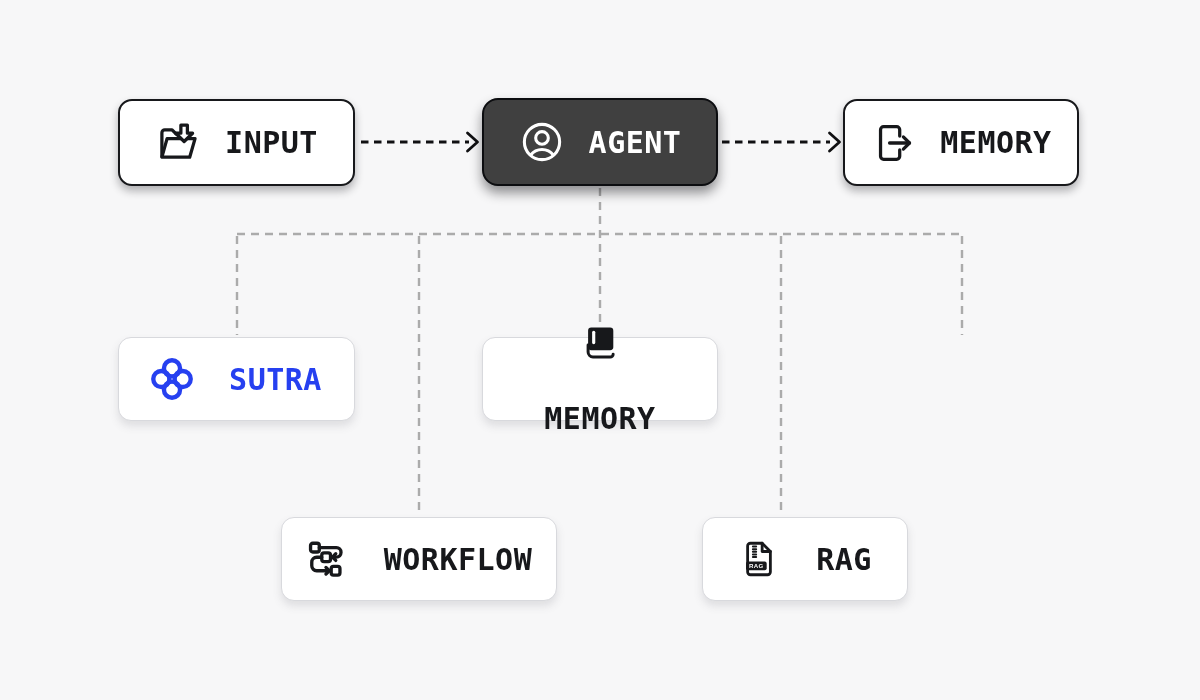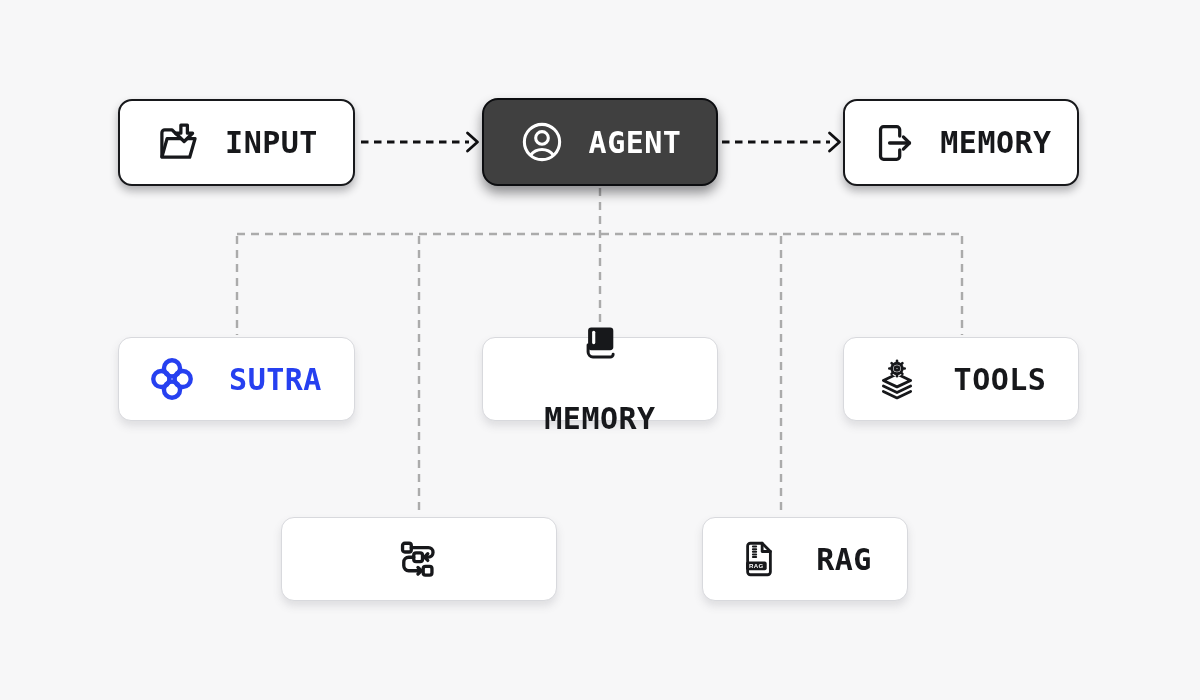--- a/index.html
+++ b/index.html
@@ -103,46 +103,32 @@
 
   <div class="node light" id="n-memory">
     <svg class="icon" width="42" height="42" viewBox="0 0 24 24" fill="none">
       <rect x="5.2" y="2.6" width="14.4" height="12.9" rx="1.8" fill="#17181b"></rect>
       <path d="M8.4 5.3 V11.2" stroke="#ffffff" stroke-width="1.8" stroke-linecap="round"></path>
       <path d="M5.2 12.5 V16.6 A2.8 2.8 0 0 0 8 19.4 H17.9 A1.6 1.6 0 0 0 19.5 17.8" stroke="#17181b" stroke-width="1.7" stroke-linecap="round" fill="none"></path>
     </svg>
     <span class="label">MEMORY</span>
   </div>
 
-  <div class="node light" id="n-tools">
-    <svg class="icon" width="42" height="42" viewBox="0 0 24 24" fill="none" stroke="#17181b" stroke-width="1.6" stroke-linecap="round" stroke-linejoin="round">
-      <path d="M4.2 12.8 L12 9.1 L19.8 12.8 L12 16.5 Z"></path>
-      <path d="M4.2 16 L12 19.7 L19.8 16"></path>
-      <path d="M4.2 19.1 L12 22.8 L19.8 19.1"></path>
-      <circle cx="12" cy="6" r="4.5" fill="#ffffff" stroke="none"></circle>
-      <g stroke-width="1.5">
-        <path d="M12 1.6 V2.9 M12 9.1 V10.4 M7.6 6 H8.9 M15.1 6 H16.4
-                 M8.9 2.9 L9.8 3.8 M14.2 8.2 L15.1 9.1 M8.9 9.1 L9.8 8.2 M14.2 3.8 L15.1 2.9"></path>
-      </g>
-      <circle cx="12" cy="6" r="3" fill="#ffffff"></circle>
-      <circle cx="12" cy="6" r="1.1"></circle>
-    </svg>
-    <span class="label">TOOLS</span>
-  </div>
 
   <div class="node light" id="n-workflow">
     <svg class="icon" width="42" height="42" viewBox="0 0 24 24" fill="none" stroke="#17181b" stroke-width="1.9" stroke-linecap="round" stroke-linejoin="round">
       <rect x="2.6" y="3" width="5" height="5" rx="1.3"></rect>
       <path d="M7.6 5.5 H17.4 A2.6 2.6 0 0 1 20 8.1 V8.3 A2.6 2.6 0 0 1 17.4 10.9 H15.6"></path>
       <path d="M17 9 L15.1 10.9 L17 12.8"></path>
       <rect x="9" y="8.5" width="5" height="5" rx="1.3"></rect>
       <path d="M9 11 H6.1 A2.8 2.8 0 0 0 3.3 13.8 V15.9 A2.8 2.8 0 0 0 6.1 18.7 H12.8"></path>
       <path d="M11.4 16.8 L13.3 18.7 L11.4 20.6"></path>
       <rect x="14.4" y="16.2" width="5" height="5" rx="1.3"></rect>
     </svg>
+    <span class="label">WORKFLOW</span>
   </div>
 
   <div class="node light" id="n-rag">
     <svg class="icon" width="42" height="42" viewBox="0 0 24 24" fill="none" stroke="#17181b" stroke-width="1.6" stroke-linecap="round" stroke-linejoin="round">
       <path d="M13.8 3 H7.1 A1.6 1.6 0 0 0 5.5 4.6 V19.4 A1.6 1.6 0 0 0 7.1 21 H16.9 A1.6 1.6 0 0 0 18.5 19.4 V7.7 Z"></path>
       <path d="M13.8 3 V7.7 H18.5"></path>
       <path d="M8.5 4.9 h1.9 M8.5 6.4 h1.9 M8.5 7.9 h1.9 M8.5 9.4 h1.9 M8.5 10.9 h1.9" stroke-width="1.1"></path>
       <rect x="4.6" y="13.4" width="11.8" height="5" rx="1.1" fill="#17181b" stroke="none"></rect>
       <text x="10.5" y="17.2" text-anchor="middle" fill="#ffffff" stroke="none" font-family="Liberation Sans, sans-serif" font-size="3.5" font-weight="bold" letter-spacing="0.25">RAG</text>
     </svg>

